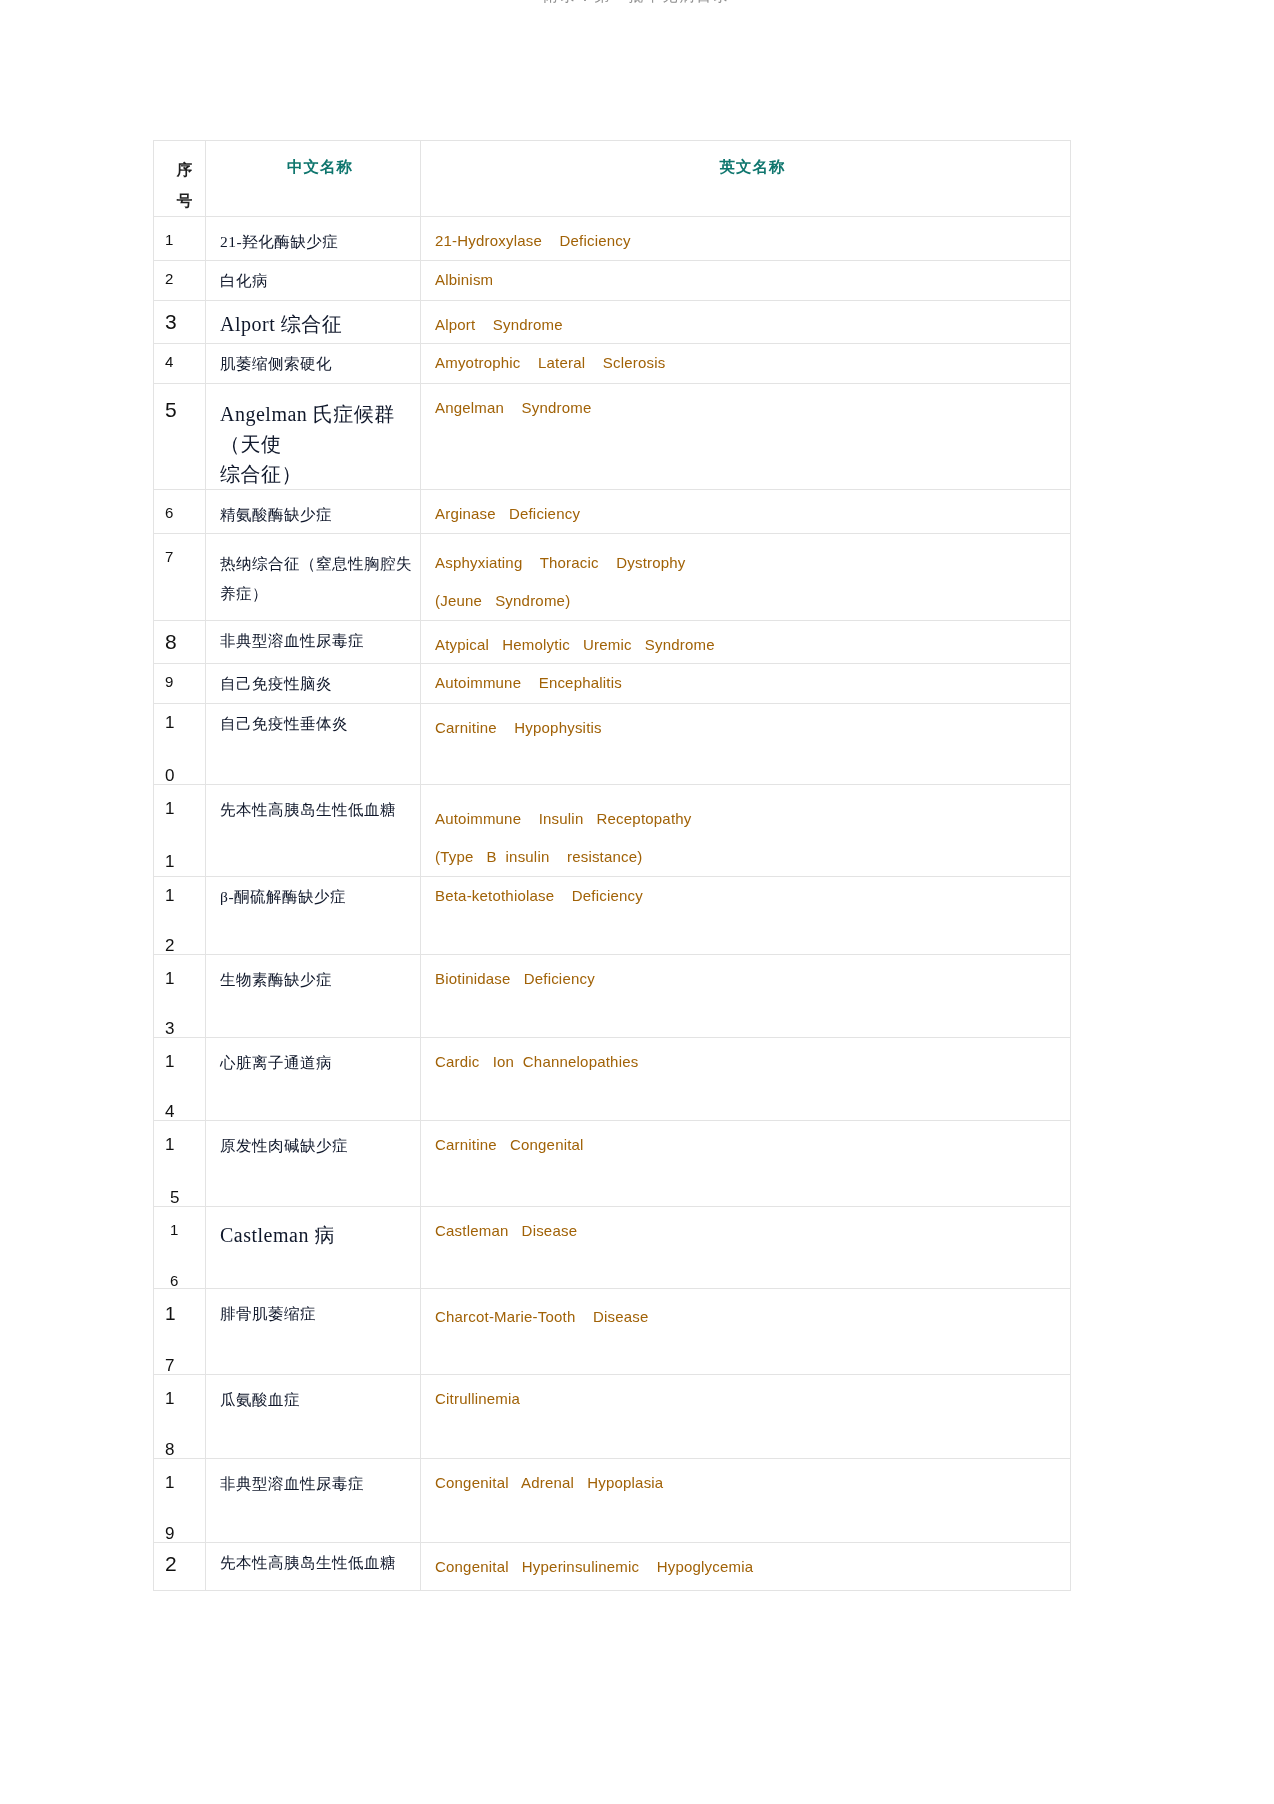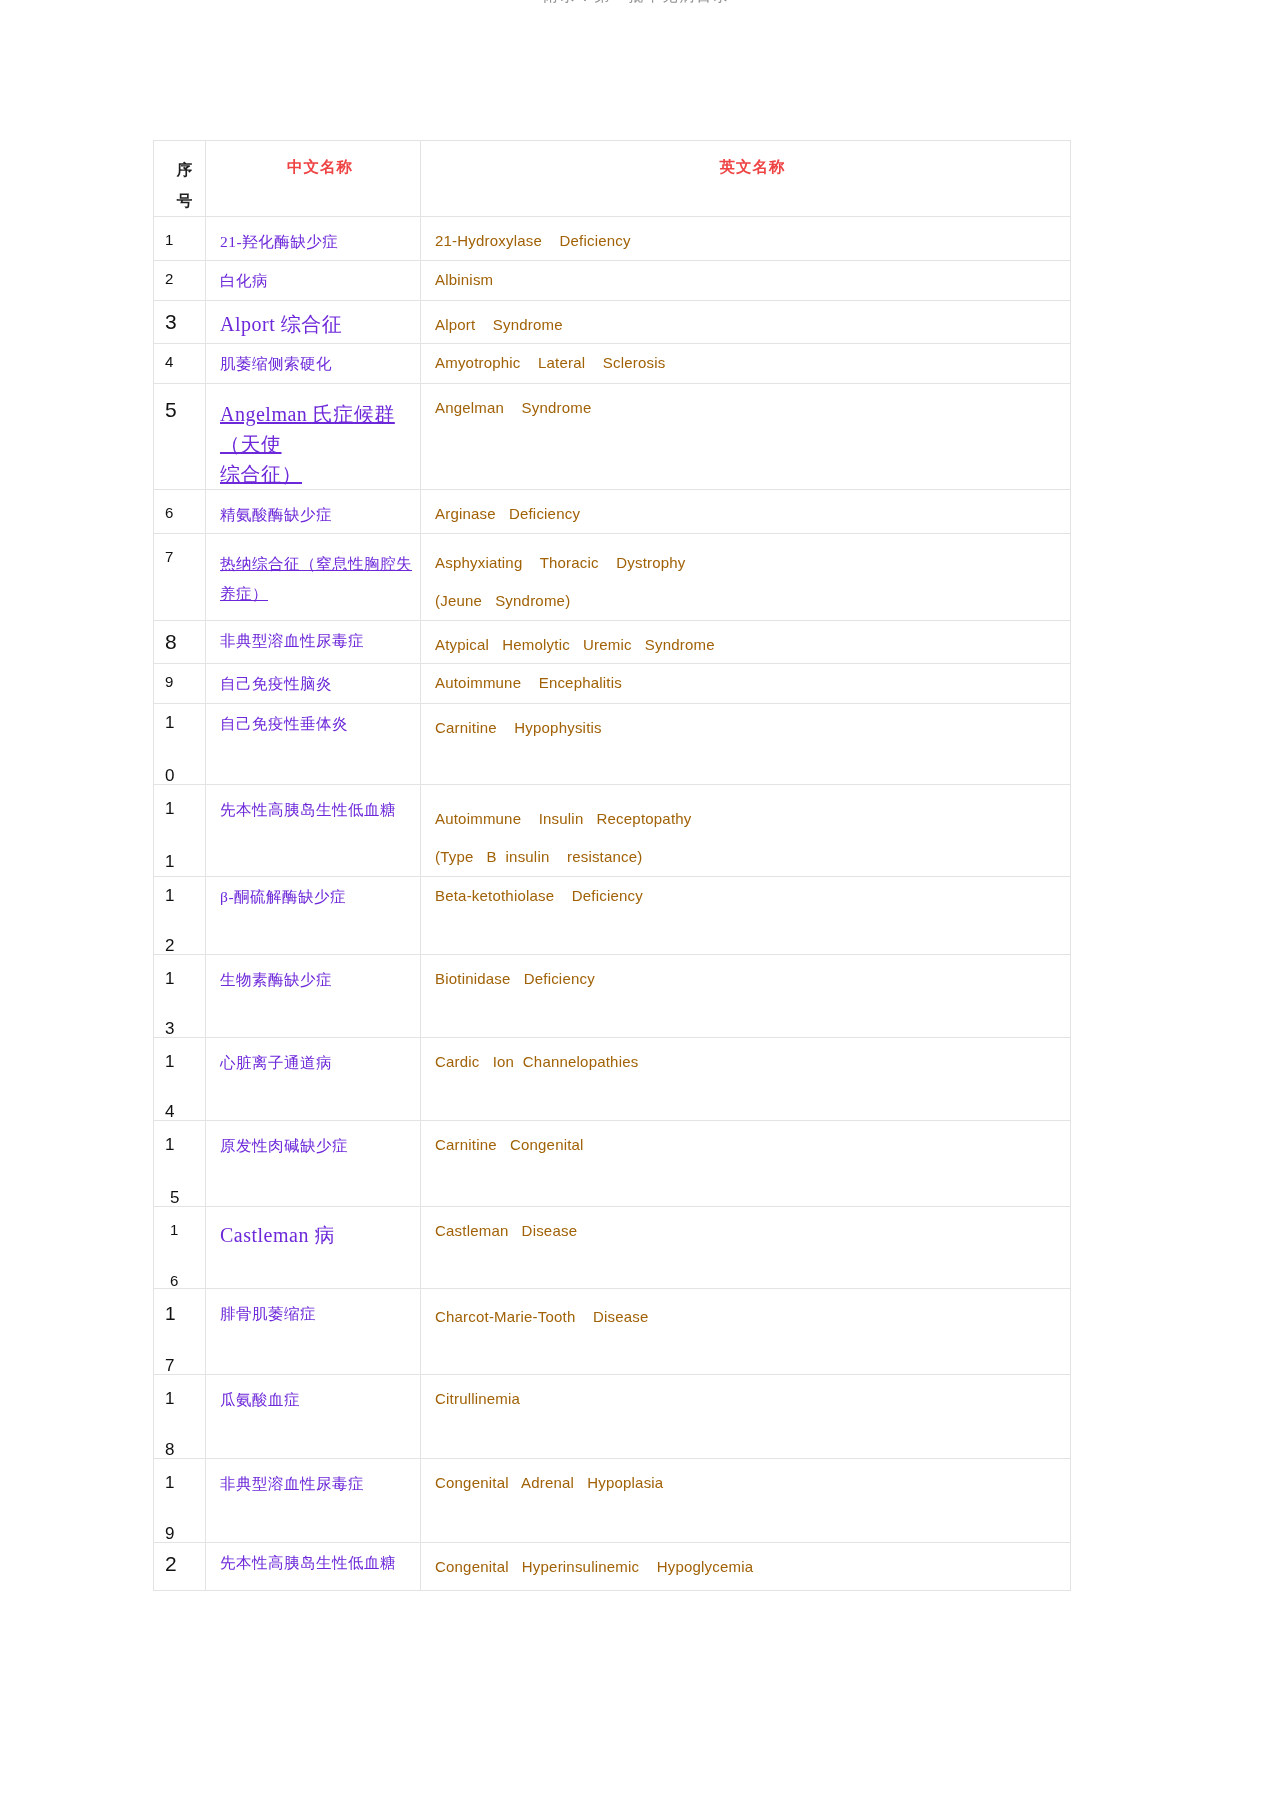--- a/index.html
+++ b/index.html
@@ -72,21 +72,21 @@
     color: #1f1f1f;
     font-family: "Liberation Serif", "DejaVu Serif", serif;
   }
   .hdr-index-inner span { display: block; }
   .hdr-text {
     padding: 14px 0 0 14px;
     font-size: 15.5px;
     line-height: 24px;
     letter-spacing: 1px;
     font-family: "Liberation Serif", "DejaVu Serif", serif;
-    color: #ef4444;
+    color: #0f766e;
   }
 
   
   .idx-cell {
     position: relative;
   }
   .idx-stack {
     font-family: "Liberation Sans", "DejaVu Sans", sans-serif;
     font-size: 17px;
     color: #111;
@@ -103,40 +103,40 @@
   }
   
   .idx-big .idx-single,
   .idx-big .idx-d1 { font-size: 21px; }
 
   .cn-cell-inner {
     padding: 0 8px 0 14px;
     font-family: "Liberation Serif", "DejaVu Serif", serif;
     font-size: 15.5px;
     letter-spacing: 0.5px;
-    color: #6d28d9;
+    color: #0f172a;
   }
   .cn-line { display: block; }
   .cn-big { font-size: 20px; }
 
   .en-cell-inner {
     padding: 0 8px 0 14px;
     font-family: "Liberation Sans", "DejaVu Sans", sans-serif;
     font-size: 15px;
     color: #a16207;
     letter-spacing: 0.2px;
   }
   .en-line { display: block; white-space: pre; }
 
   
   .pad-top-s  { padding-top: 10px; }
   .pad-top-m  { padding-top: 15px; }
   .pad-top-l  { padding-top: 19px; }
   .lh-wide    { line-height: 38px; }
-  .lh-mid     { line-height: 30px; text-decoration: underline; }
+  .lh-mid     { line-height: 30px; }
 
   .row-h-40  { height: 40px; }
   .row-h-43  { height: 43px; }
   .row-h-44  { height: 44px; }
   .row-h-48  { height: 48px; }
   .row-h-74  { height: 74px; }
   .row-h-78  { height: 78px; }
   .row-h-80  { height: 80px; }
 
   

